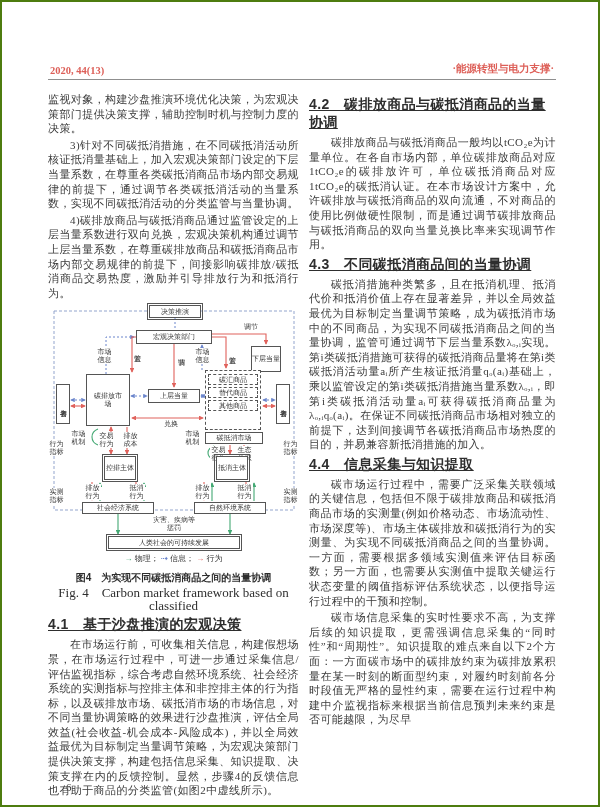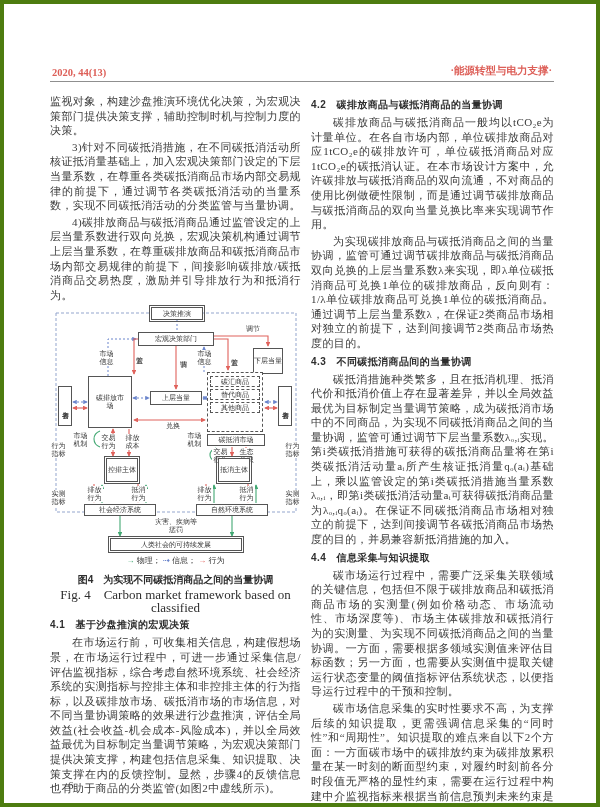--- a/index.html
+++ b/index.html
@@ -1,32 +1,32 @@
 <!DOCTYPE html>
 <html><head>
 <meta charset="utf-8">
 <style>
   html,body{margin:0;padding:0;background:#f2f2f2;}
   .page{
     width:600px;height:807px;position:relative;background:#fff;
-    box-sizing:border-box;border:4px solid #4d7c0f;overflow:hidden;
+    box-sizing:border-box;border:2px solid #4d7c0f;overflow:hidden;
     font-family:"Liberation Serif","DejaVu Serif",serif;color:#3a3a3a;
   }
   .header{display:flex;justify-content:space-between;align-items:flex-end;
     padding:60px 44px 3px 48px;font-size:10.5px;font-weight:bold;}
   .header .hl{color:#dd5f58;}
   .header .hr{color:#dd5f58;}
   .rule{border-top:1.2px solid #8f8f8f;margin:0 42px 0 46px;}
   .columns{display:flex;gap:10px;padding:12px 42px 0 46px;}
   .col{width:251px;}
   p.para{font-size:11px;line-height:14.6px;letter-spacing:0.4px;text-align:justify;
     margin:0 0 2px 0;text-indent:2em;}
   p.para.noindent{text-indent:0;}
-  h3.sec{font-family:"Liberation Sans","DejaVu Sans",sans-serif;font-size:10px;
-    font-weight:bold;color:#2e2e2e;margin:4px 0 3px 0;letter-spacing:0.4px;}
+  h3.sec{font-family:"Liberation Sans","DejaVu Sans",sans-serif;font-size:14px;
+    font-weight:bold;color:#2e2e2e;margin:4px 0 3px 0;letter-spacing:0.4px;text-decoration:underline;}
   .pageno{position:absolute;left:64px;bottom:12px;font-size:11px;color:#3a3a3a;}
 
   
   .fig{position:relative;width:251px;height:262px;margin:4px 0 0 0;
     font-family:"Liberation Sans","DejaVu Sans",sans-serif;}
   .fig svg{position:absolute;left:0;top:0;width:251px;height:262px;}
   .fb{position:absolute;box-sizing:border-box;border:1px solid #555;background:#fff;
     font-size:7px;line-height:8px;color:#333;display:flex;align-items:center;
     justify-content:center;text-align:center;word-break:break-all;z-index:2;}
   .fb.dbl{outline:1px solid #555;outline-offset:1px;}
@@ -181,21 +181,20 @@
       <div class="cap-zh">图4　为实现不同碳抵消商品之间的当量协调</div>
       <div class="cap-en">Fig. 4　Carbon market framework based on classified</div>
 
       <h3 class="sec">4.1　基于沙盘推演的宏观决策</h3>
       <p class="para">在市场运行前，可收集相关信息，构建假想场景，在市场运行过程中，可进一步通过采集信息/评估监视指标，综合考虑自然环境系统、社会经济系统的实测指标与控排主体和非控排主体的行为指标，以及碳排放市场、碳抵消市场的市场信息，对不同当量协调策略的效果进行沙盘推演，评估全局效益(社会收益-机会成本-风险成本)，并以全局效益最优为目标制定当量调节策略，为宏观决策部门提供决策支撑，构建包括信息采集、知识提取、决策支撑在内的反馈控制。显然，步骤4的反馈信息也有助于商品的分类监管(如图2中虚线所示)。</p>
     </div>
 
     <div class="col">
       <h3 class="sec">4.2　碳排放商品与碳抵消商品的当量协调</h3>
       <p class="para">碳排放商品与碳抵消商品一般均以tCO₂e为计量单位。在各自市场内部，单位碳排放商品对应1tCO₂e的碳排放许可，单位碳抵消商品对应1tCO₂e的碳抵消认证。在本市场设计方案中，允许碳排放与碳抵消商品的双向流通，不对商品的使用比例做硬性限制，而是通过调节碳排放商品与碳抵消商品的双向当量兑换比率来实现调节作用。</p>
-      <p class="para">为实现碳排放商品与碳抵消商品之间的当量协调，监管可通过调节碳排放商品与碳抵消商品双向兑换的上层当量系数λ来实现，即λ单位碳抵消商品可兑换1单位的碳排放商品，反向则有：1/λ单位碳排放商品可兑换1单位的碳抵消商品。通过调节上层当量系数λ，在保证2类商品市场相对独立的前提下，达到间接调节2类商品市场热度的目的。</p>
 
       <h3 class="sec">4.3　不同碳抵消商品间的当量协调</h3>
       <p class="para">碳抵消措施种类繁多，且在抵消机理、抵消代价和抵消价值上存在显著差异，并以全局效益最优为目标制定当量调节策略，成为碳抵消市场中的不同商品，为实现不同碳抵消商品之间的当量协调，监管可通过调节下层当量系数λₒ,ᵢ实现。第i类碳抵消措施可获得的碳抵消商品量将在第i类碳抵消活动量aᵢ所产生核证抵消量qₒ(aᵢ)基础上，乘以监管设定的第i类碳抵消措施当量系数λₒ,ᵢ，即第i类碳抵消活动量aᵢ可获得碳抵消商品量为λₒ,ᵢqₒ(aᵢ)。在保证不同碳抵消商品市场相对独立的前提下，达到间接调节各碳抵消商品市场热度的目的，并易兼容新抵消措施的加入。</p>
 
       <h3 class="sec">4.4　信息采集与知识提取</h3>
       <p class="para">碳市场运行过程中，需要广泛采集关联领域的关键信息，包括但不限于碳排放商品和碳抵消商品市场的实测量(例如价格动态、市场流动性、市场深度等)、市场主体碳排放和碳抵消行为的实测量、为实现不同碳抵消商品之间的当量协调。一方面，需要根据多领域实测值来评估目标函数；另一方面，也需要从实测值中提取关键运行状态变量的阈值指标评估系统状态，以便指导运行过程中的干预和控制。</p>
       <p class="para">碳市场信息采集的实时性要求不高，为支撑后续的知识提取，更需强调信息采集的“同时性”和“周期性”。知识提取的难点来自以下2个方面：一方面碳市场中的碳排放约束为碳排放累积量在某一时刻的断面型约束，对履约时刻前各分时段值无严格的显性约束，需要在运行过程中构建中介监视指标来根据当前信息预判未来约束是否可能越限，为尽早</p>
     </div>
 
   </div>

